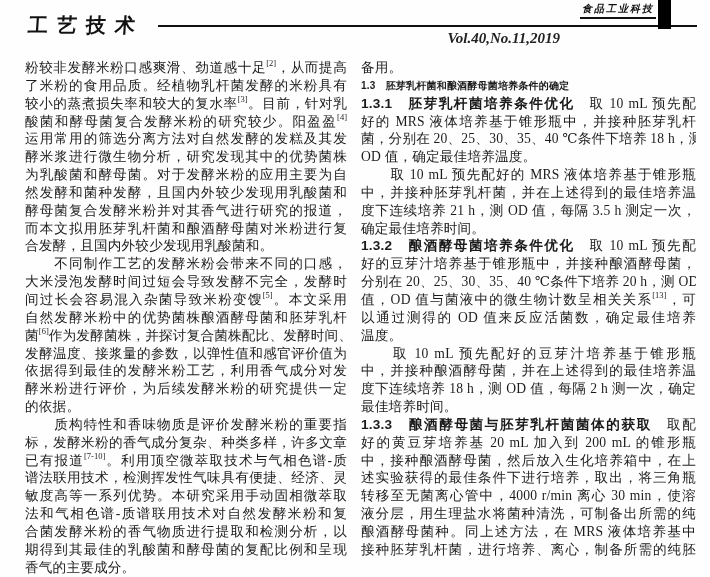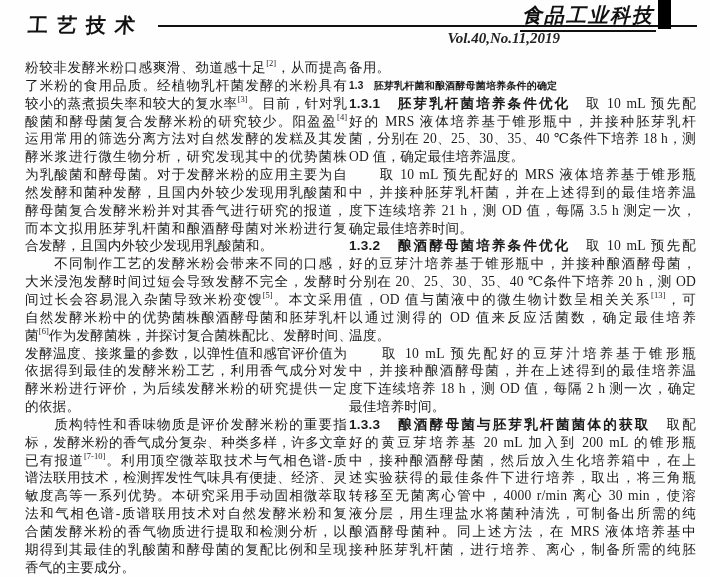--- a/index.html
+++ b/index.html
@@ -14,34 +14,34 @@
     font-family:"Liberation Sans","DejaVu Sans",sans-serif;
     font-weight:900;font-size:20px;letter-spacing:9px;color:#111;
     transform:skewX(-4deg);
   }
   .hdr-rule{
     position:absolute;left:158px;right:13px;top:25px;height:2px;background:#111;
   }
   .hdr-journal{
     position:absolute;right:54px;top:2px;
     font-family:"Liberation Sans","DejaVu Sans",sans-serif;
-    font-weight:900;font-size:20px;letter-spacing:2px;color:#111;
+    font-weight:900;font-size:10px;letter-spacing:2px;color:#111;
     font-style:italic;border-bottom:2px solid #111;padding:0 2px 1px 2px;
   }
   .hdr-bar{
     position:absolute;right:39px;top:0;width:13px;height:29px;background:#000;
   }
   .hdr-issue{
     position:absolute;left:400px;top:30px;width:160px;text-align:right;
     font-style:italic;font-weight:bold;font-size:15px;color:#222;
   }
   
   .cols{
     position:absolute;left:25px;top:59px;right:14px;bottom:0;
-    display:grid;grid-template-columns:322px 1fr;column-gap:2px;
+    display:grid;grid-template-columns:322px 1fr;column-gap:14px;
   }
   .col{overflow:hidden;}
   .line{
     font-size:13.6px;line-height:17.85px;height:17.85px;
     text-align:justify;text-align-last:justify;
     white-space:nowrap;letter-spacing:0.2px;
   }
   .line.pend{text-align-last:left;}
   .line sup{font-size:8.5px;line-height:0;letter-spacing:0;}
   .line .hd{

